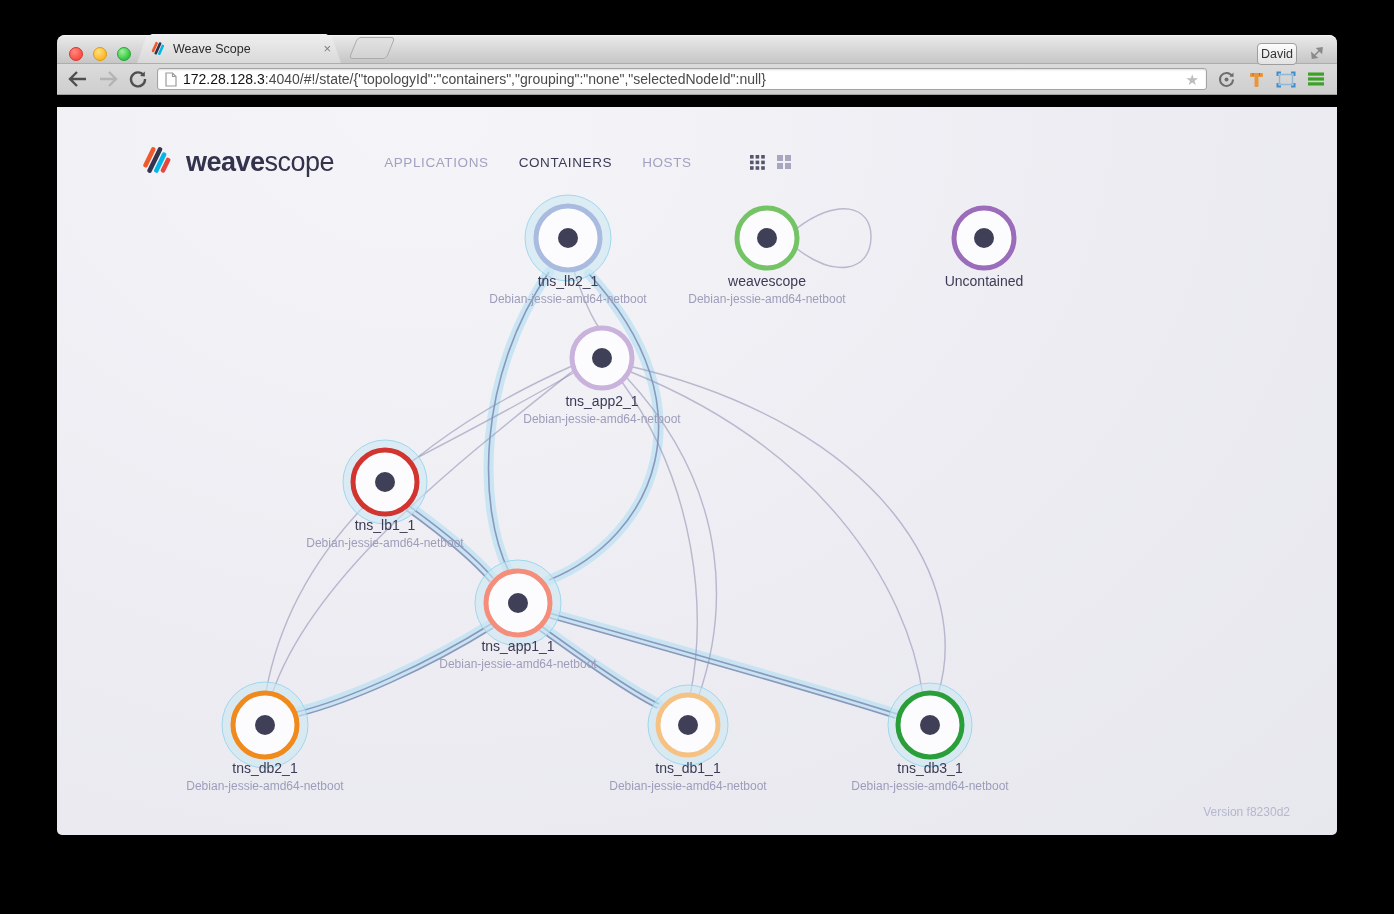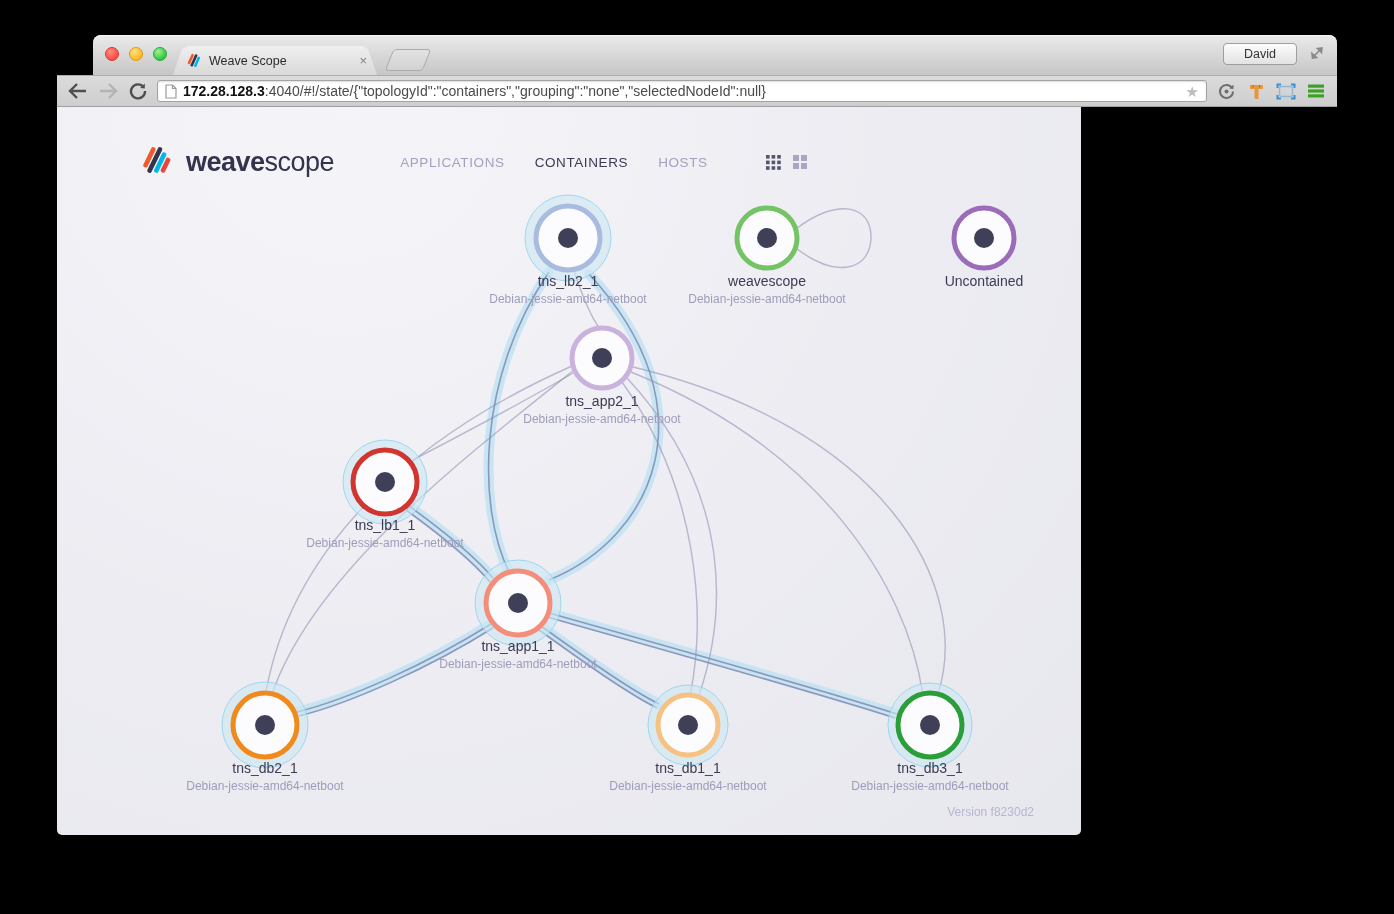--- a/index.html
+++ b/index.html
@@ -2,68 +2,68 @@
 <html><head>
 <meta charset="utf-8">
 <style>
   * { margin:0; padding:0; box-sizing:border-box; }
   html,body { width:1394px; height:914px; background:#000; font-family:"Liberation Sans", sans-serif; overflow:hidden; }
 
   .window { position:absolute; left:57px; top:35px; width:1280px; height:800px;
             border-radius:8px 8px 5px 5px; box-shadow:0 14px 40px rgba(0,0,0,.65); }
 
   
-  .titlebar { position:relative; height:40px; border-radius:8px 8px 0 0;
+  .titlebar { position:relative; height:28px; border-radius:8px 8px 0 0;
               background:linear-gradient(#EAEAEA,#C6C6C6);
-              box-shadow:inset 0 1px 0 #f7f7f7;margin-left:36px; }
+              box-shadow:inset 0 1px 0 #f7f7f7; }
   .lights { position:absolute; left:12px; top:12px; display:flex; gap:10px; }
   .light { width:14px; height:14px; border-radius:50%; }
   .light.close { background:radial-gradient(circle at 35% 30%, #ff8a80, #fb4e43 70%); border:1px solid #d6352c; }
   .light.min   { background:radial-gradient(circle at 35% 30%, #ffe082, #fdb827 70%); border:1px solid #dd9b14; }
   .light.zoom  { background:radial-gradient(circle at 35% 30%, #9ff09a, #31c740 70%); border:1px solid #2aa334; }
 
   .tab { position:absolute; left:80px; bottom:0; width:204px; height:29px;
          background:linear-gradient(#EFEFEF,#D9D9D9);
          clip-path:polygon(0 100%, 9px 3px, 15px 0, calc(100% - 15px) 0, calc(100% - 9px) 3px, 100% 100%);
          display:flex; align-items:center; padding:0 10px 0 13px; gap:7px; }
   .tab-title { font-size:12.5px; color:#2b2b2b; flex:1; white-space:nowrap; overflow:hidden; }
   .tab-close { font-size:13px; color:#7e7e7e; line-height:1; cursor:default; }
   .newtab { position:absolute; left:296px; bottom:4px; width:38px; height:22px;
             background:linear-gradient(#E2E2E2,#D2D2D2); border:1px solid #ABABAB;
             border-radius:4px; transform:skewX(-22deg); }
   .fullscreen-btn { position:absolute; right:12px; top:10px; }
-  .profile-btn { position:absolute; right:40px; top:8px; height:22px; padding:0 20px;
+  .profile-btn { position:absolute; right:40px; top:8px; height:22px; padding:0 3px;
                  background:linear-gradient(#FDFDFD,#E2E2E2); border:1px solid #9e9e9e;
                  border-radius:4px; font-size:12.5px; color:#333; display:flex; align-items:center; }
 
   
   .toolbar { height:32px; background:linear-gradient(#DBDBDB,#CECECE);
              border-top:1px solid #ADADAD; border-bottom:1px solid #A0A0A0;
              display:flex; align-items:center; padding:0 10px; gap:8px; }
   .navbtn { width:22px; height:22px; display:flex; align-items:center; justify-content:center; }
   .urlbar { flex:1; height:22px; background:#fff; border:1px solid #A3A3A3; border-radius:3px;
             box-shadow:inset 0 1px 2px rgba(0,0,0,.14);
             display:flex; align-items:center; padding:0 7px; gap:6px; overflow:hidden; }
   .url-text { font-size:14px; white-space:nowrap; overflow:hidden; flex:1; }
-  .url-host { color:#111; font-weight:bold; }
+  .url-host { color:#111; font-weight:normal; }
   .url-rest { color:#4a4a4a; }
   .star { font-size:15px; color:#bdbdbd; line-height:1; }
   .ext { width:22px; height:22px; display:flex; align-items:center; justify-content:center; }
 
   
-  .content { position:absolute; top:72px; left:0; width:1024px; height:728px;
+  .content { position:absolute; top:72px; left:0; width:1280px; height:728px;
              border-radius:0 0 5px 5px; overflow:hidden;
              background:radial-gradient(ellipse at 28% 0%, #f5f5f9 0%, #ececf2 55%, #e7e7ee 100%); }
 
   .app-header { position:absolute; top:28px; left:83px; right:0; height:54px;
                 display:flex; align-items:center; z-index:5; }
   .logo { display:flex; align-items:center; gap:8px; }
   .logo-text { font-size:27px; color:#33334c; letter-spacing:-0.5px; }
   .logo-text b { font-weight:bold; }
-  .main-nav { display:flex; align-items:flex-start; gap:30px; margin-left:66px; }
+  .main-nav { display:flex; align-items:flex-start; gap:30px; margin-left:50px; }
   .nav-item { font-size:13.5px; letter-spacing:0.6px; color:#a2a2c0; cursor:pointer; }
   .nav-item.active { color:#3a3a55; font-weight:normal; }
   .view-toggles { display:flex; align-items:center; gap:12px; margin-left:58px; }
 
   .graph-svg { position:absolute; inset:0; }
   .nlabel { font-size:14px; fill:#3b3b55; text-anchor:middle; font-weight:500; }
   .nsub   { font-size:12px; fill:#9d9dbb; text-anchor:middle; }
   .halo   { fill:#cde8f4; fill-opacity:.6; stroke:#8fd2ea; stroke-opacity:.8; stroke-width:1; }
   .ring   { fill:#fcfcfe; stroke-width:5; }
   .dot    { fill:#3f3f58; }

